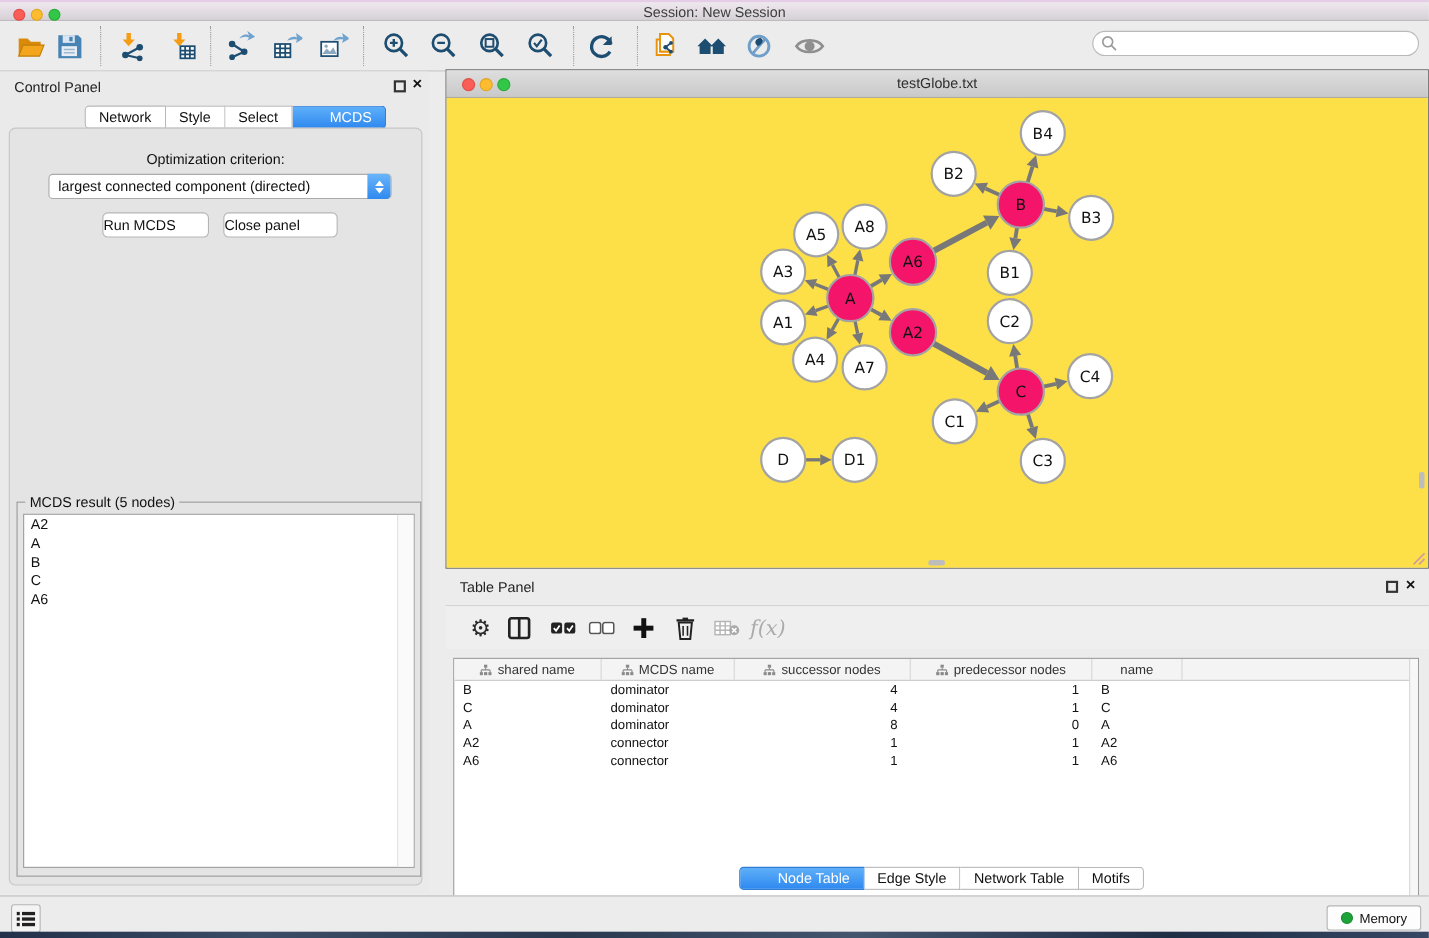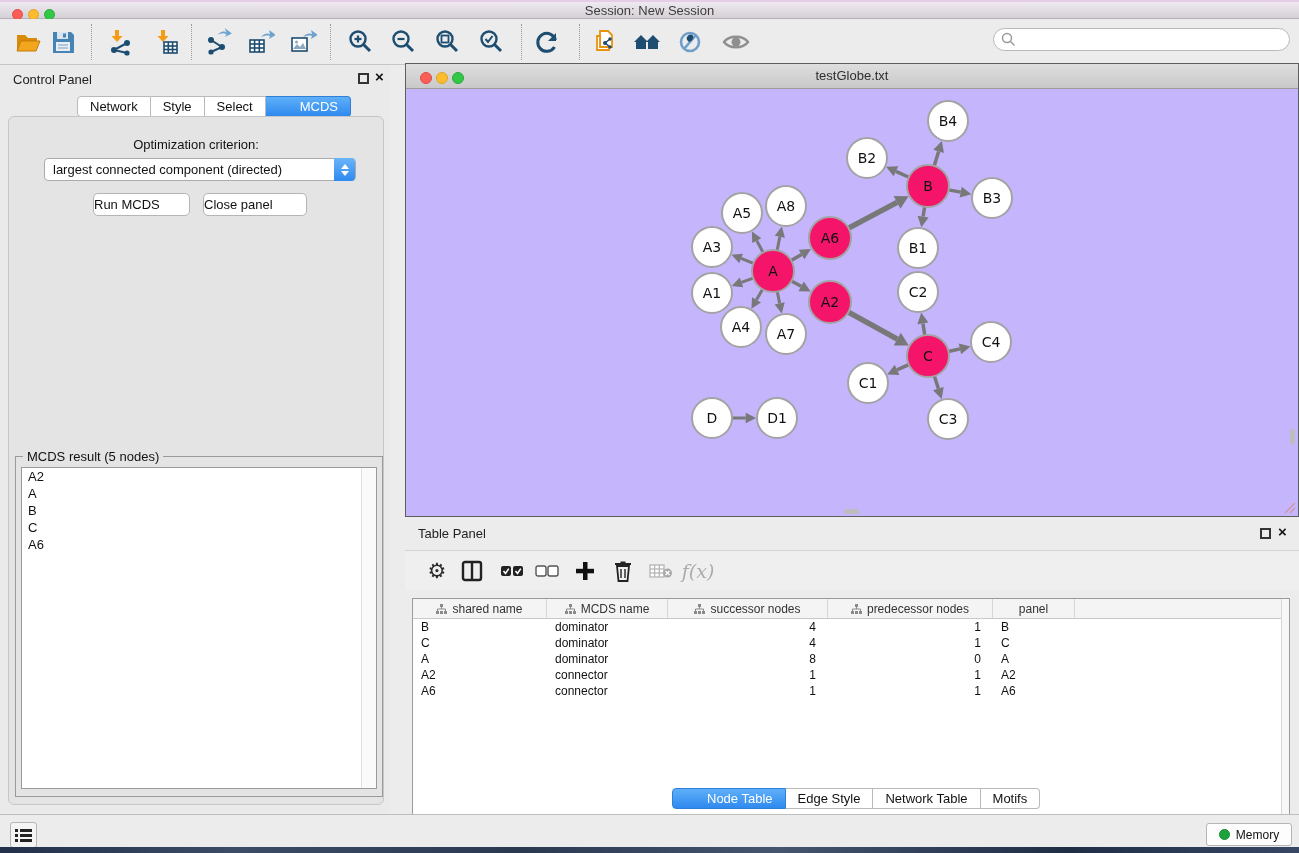--- a/index.html
+++ b/index.html
@@ -54,21 +54,21 @@
   #result-legend { left:7px; top:-8px; background:#e4e4e4; padding:0 4px; font-size:13px; color:#111; }
   #result-list { left:5px; top:10px; width:356px; height:322px; background:#fff; border:1px solid #9a9a9a; overflow:hidden; }
   #result-scroll { position:absolute; right:0; top:0; width:15px; height:100%; background:#fafafa; border-left:1px solid #e0e0e0; }
   .result-item { font-size:13px; color:#111; padding:1px 0 1px 6px; line-height:15px; }
 
   
   #net-window { left:405px; top:63px; width:894px; height:454px; border:1px solid #5e5e5e; background:#fff; }
   #net-titlebar { left:0; top:0; width:100%; height:25px; background:linear-gradient(#dedede,#c9c9c9); border-bottom:1px solid #9c9c9c; }
   #net-titlebar .title { width:100%; text-align:center; font-size:13px; color:#2e2e2e; line-height:24px; }
   #net-lights { left:14px; top:6px; } #net-lights .light { width:12px; height:12px; margin-right:4px; }
-  #net-canvas { left:0; top:25px; width:892px; height:427px; background:#c4b5fd; }
+  #net-canvas { left:0; top:25px; width:892px; height:427px; background:#fde047; }
   #hthumb { left:438px; top:420px; width:15px; height:5px; background:#bdbdbd; border-radius:2px; }
   #vthumb { left:884px; top:340px; width:5px; height:15px; background:#bdbdbd; border-radius:2px; }
   #grip line { stroke:#cf9aa2; stroke-width:1.5; }
 
   
   #table-panel { left:405px; top:520px; width:894px; height:293px; background:#ececec; }
   #tp-title { left:13px; top:6px; font-size:13px; color:#222; }
   #tp-float { left:855px; top:8px; } #tp-close { left:873px; top:6px; }
   #tp-toolbar { left:0; top:30px; width:100%; height:40px; background:#efefef; border-top:1px solid #d4d4d4; }
   .tp-icon { position:absolute; top:5px; width:30px; height:30px; display:flex; align-items:center; justify-content:center; }
@@ -489,21 +489,21 @@
             <line x1="1.5" y1="5" x2="9.5" y2="5" stroke="#8a8a8a"></line>
             <line x1="1.5" y1="5" x2="1.5" y2="7" stroke="#8a8a8a"></line>
             <line x1="9.5" y1="5" x2="9.5" y2="7" stroke="#8a8a8a"></line>
             <rect x="0" y="7" width="3" height="3" fill="#8a8a8a"></rect>
             <rect x="8" y="7" width="3" height="3" fill="#8a8a8a"></rect>
             <rect x="4" y="7" width="3" height="3" fill="#8a8a8a"></rect>
           </svg>
           <span>predecessor nodes</span>
         </div>
         <div class="hcell" style="width: 82px;">
-          <span>panel</span>
+          <span>name</span>
         </div>
       </div>
     <div id="tbl-body">
         <div class="trow">
           <div class="tcell" style="width: 134px;">B</div>
           <div class="tcell" style="width: 121px;">dominator</div>
           <div class="tcell num" style="width: 160px;">4</div>
           <div class="tcell num" style="width: 165px;">1</div>
           <div class="tcell" style="width: 82px;">B</div>
         </div>

